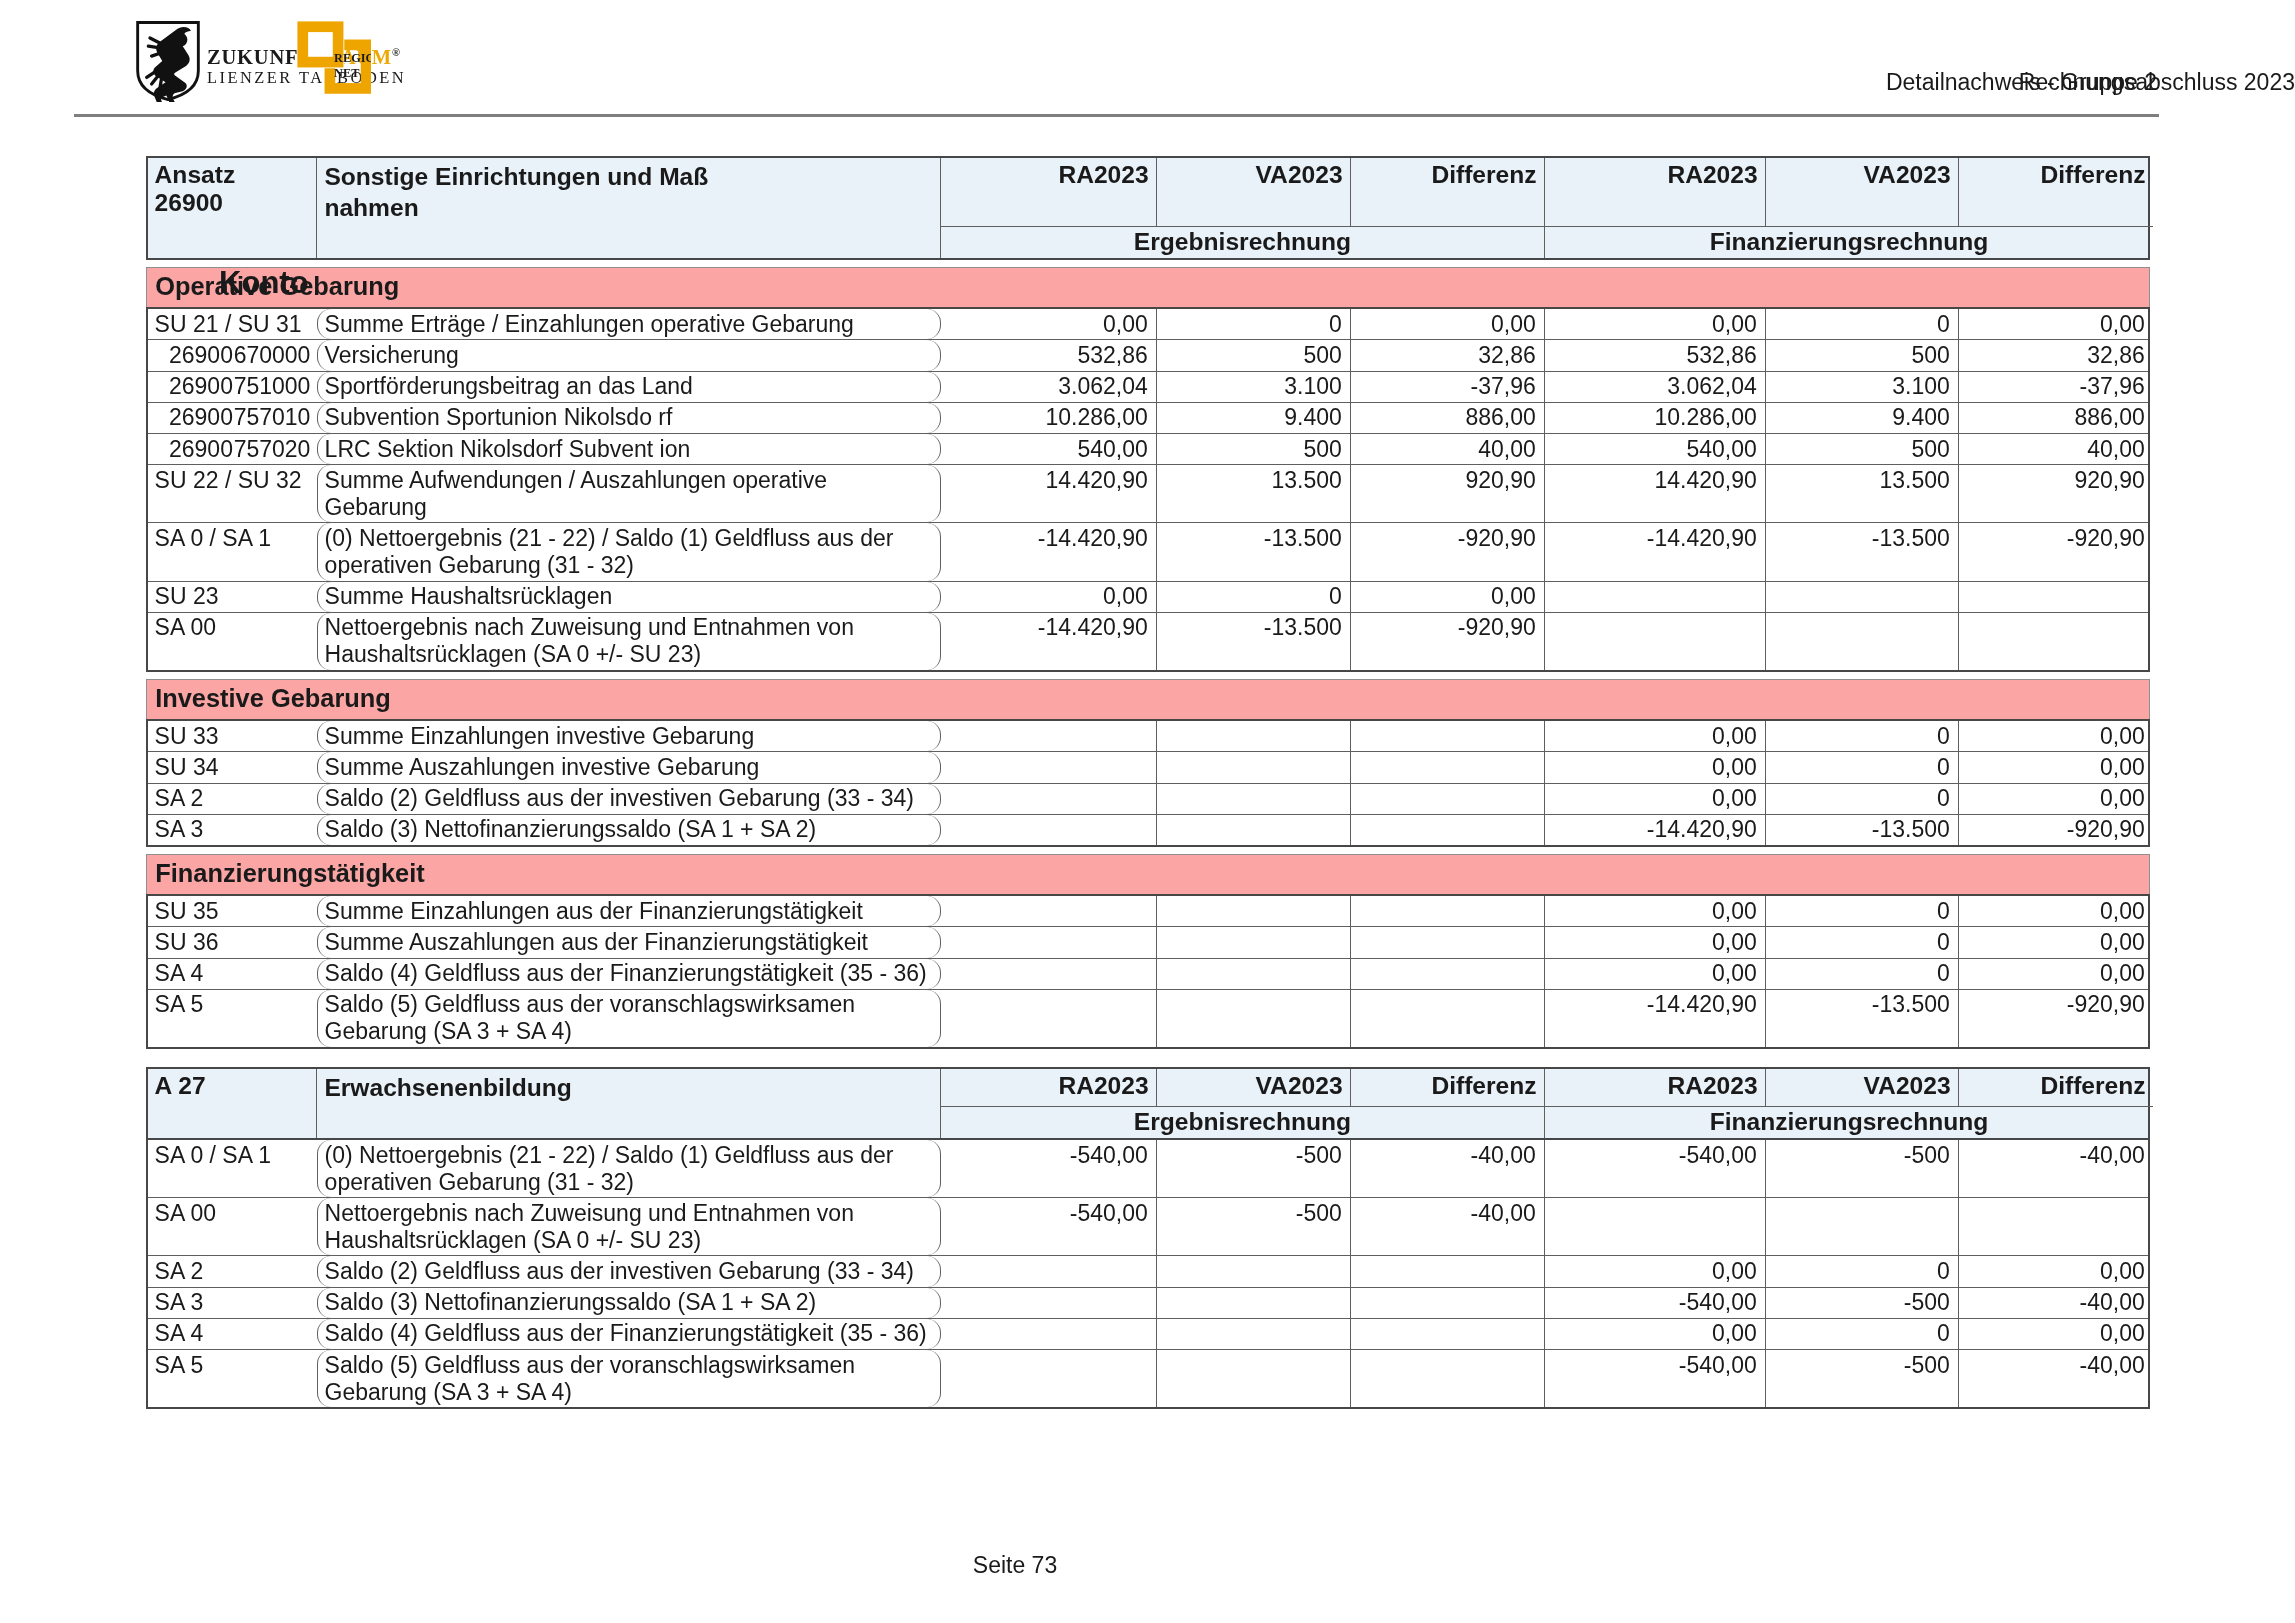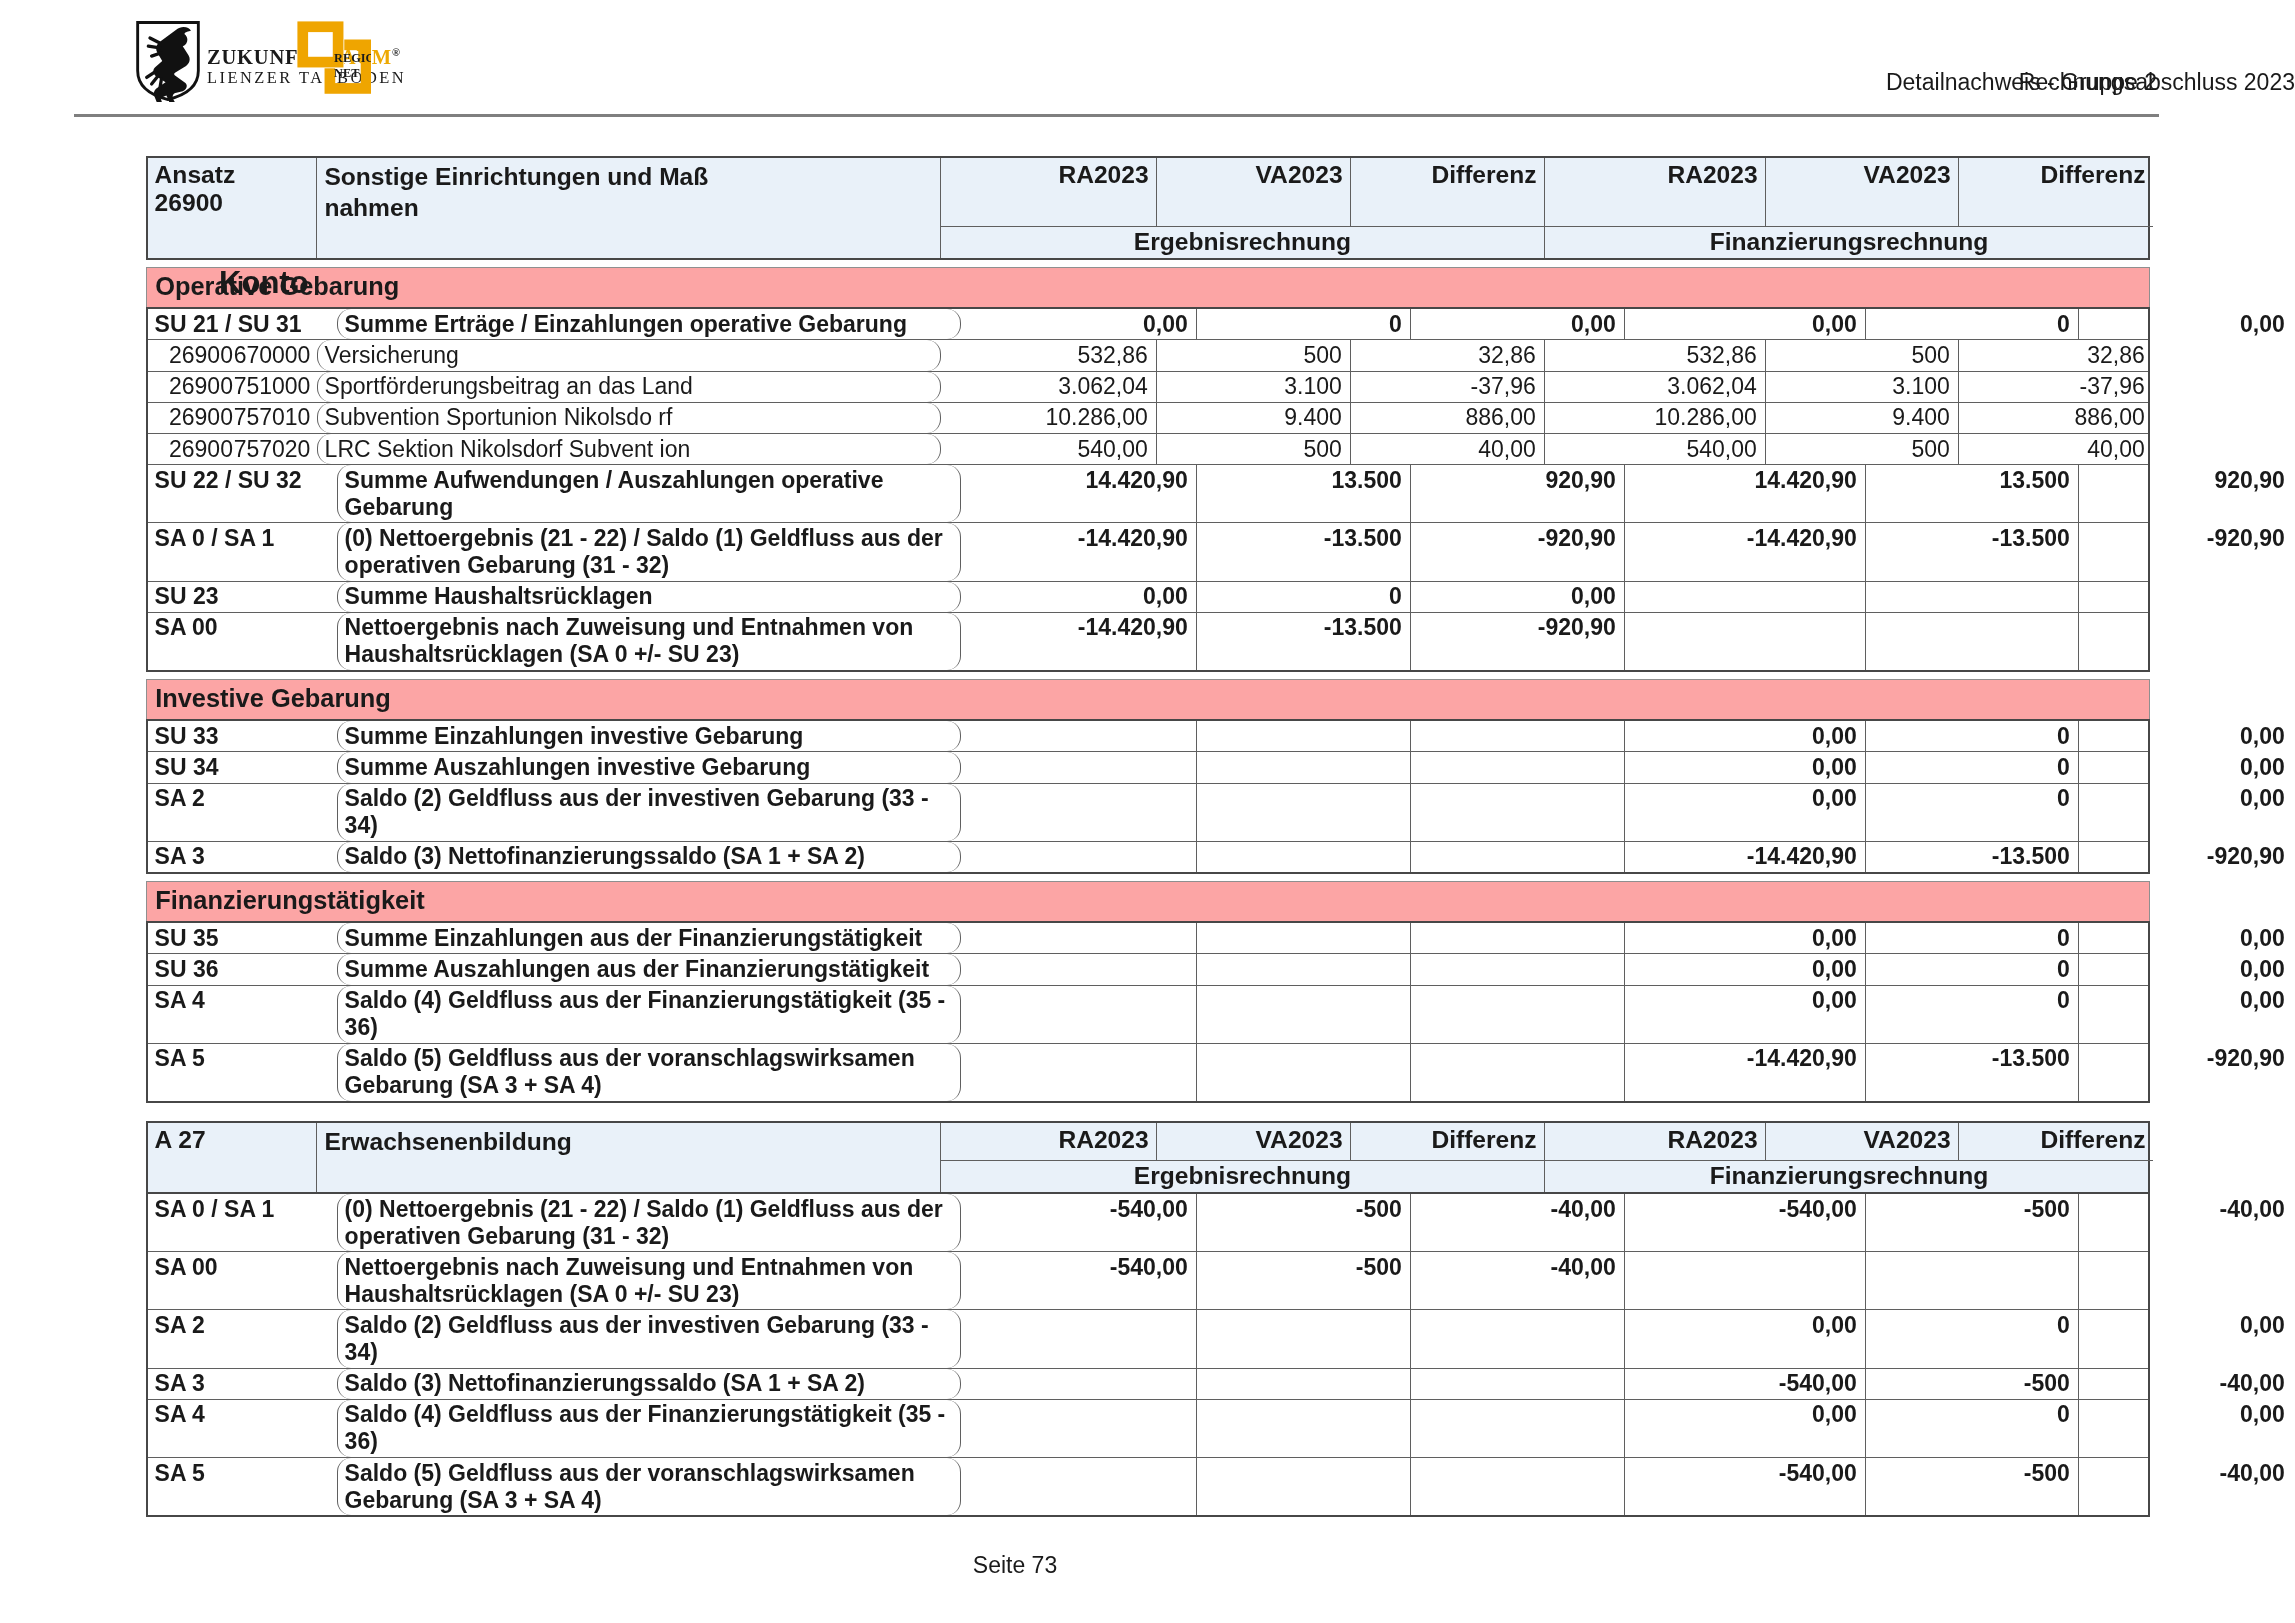--- a/index.html
+++ b/index.html
@@ -46,21 +46,21 @@
   .hg0{grid-area:2/3/3/6;border-right:1.2px solid #5f5f5f;}
   .hg1{grid-area:2/6/3/9;}
 
   .band{margin-top:7.4px;background:#fca5a5;border:1.2px solid #8f8f8f;border-bottom:none;
         font-weight:bold;font-size:25.4px;padding:3.3px 8.2px 6.6px;box-sizing:border-box;}
   .tblock{border:2px solid #474747;box-sizing:border-box;}
   .tblock.nb{border-top:none;}
 
   .trow{display:grid;grid-template-columns:var(--cols);min-height:30px;box-sizing:border-box;}
   .trow + .trow{border-top:1.2px solid #5f5f5f;}
-  .trow.b{font-weight:bold;gap:20px;}
+  .trow.b{font-weight:normal;}
   .cell{font-size:23px;line-height:27px;padding:1.6px 6.6px;box-sizing:border-box;}
   .c-code{padding-left:6.6px;}
   .c-code.pair{display:flex;justify-content:space-between;padding-left:21px;font-weight:normal;}
   .c-desc{white-space:pre-line;border-left:1.2px solid #5f5f5f;border-right:1.2px solid #5f5f5f;border-radius:14px;}
   .c-num{text-align:right;padding-right:8.2px;border-right:1.2px solid #5f5f5f;}
   .trow .c-num:last-child{border-right:none;}
 
   .doc-footer{position:absolute;top:1552px;left:0;width:2030px;text-align:center;font-size:23px;}
 </style>
 </head>

